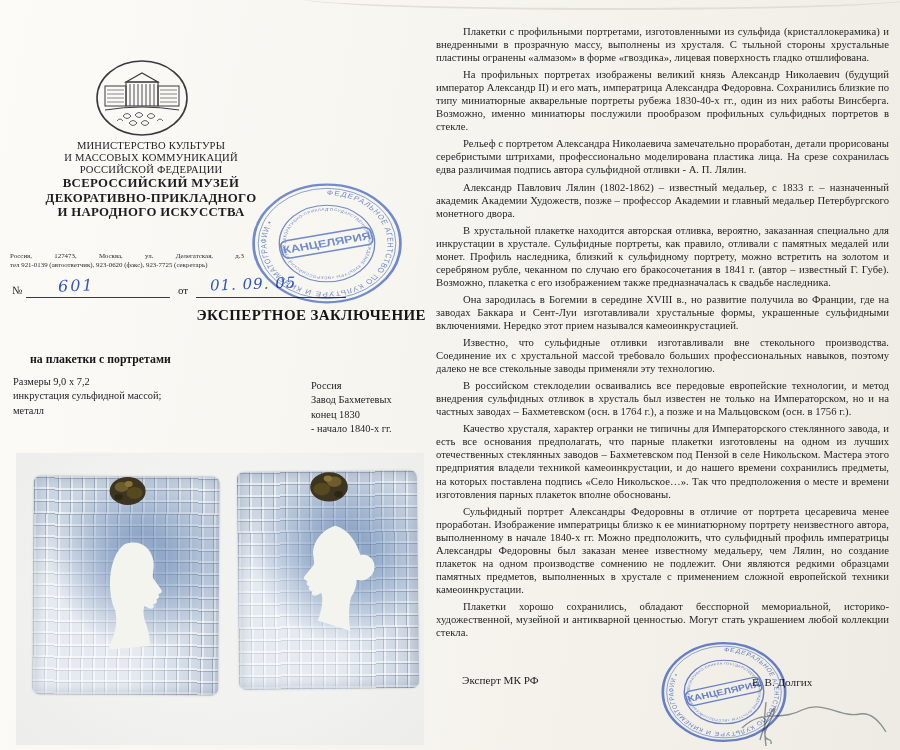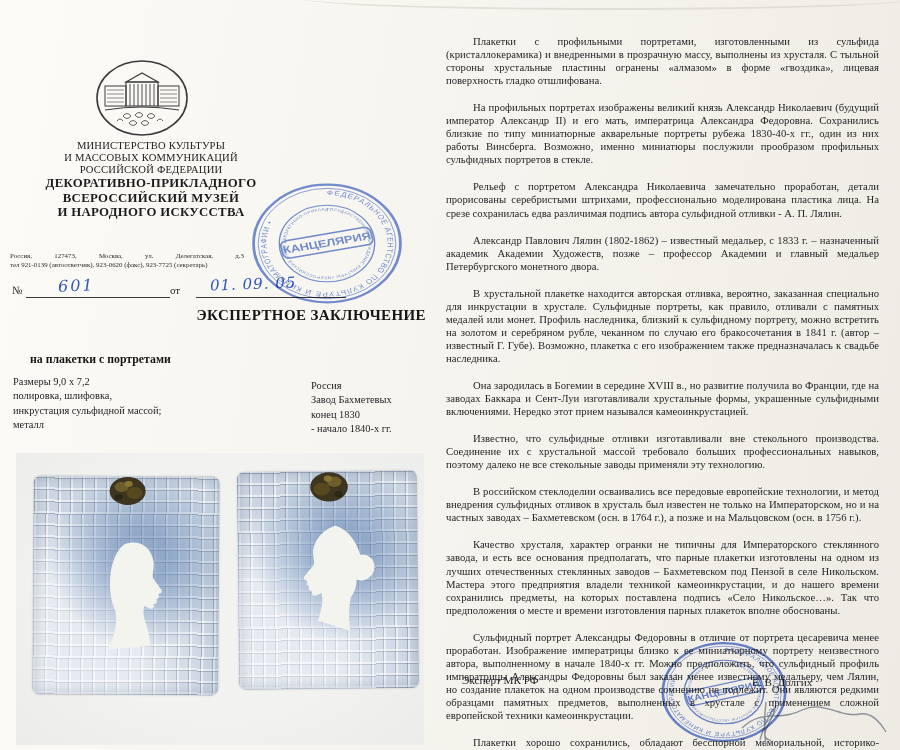--- a/index.html
+++ b/index.html
@@ -17,21 +17,21 @@
   .lh-block{left:18px;top:140px;width:266px;text-align:center;color:#1d1d1f;}
   .ministry-line{font-size:10.6px;line-height:12.1px;letter-spacing:.2px;}
   .museum-line{font-size:12.8px;line-height:14.6px;font-weight:bold;letter-spacing:.3px;}
   .addr{left:10px;top:252px;width:234px;color:#2c2c2e;}
   .addr-l1{font-size:6.9px;line-height:8.5px;text-align:justify;text-align-last:justify;}
   .addr-l2{font-size:6.9px;line-height:8.5px;}
   .num-row{left:10px;top:278px;width:340px;height:22px;font-size:11px;color:#222;}
   .num-sign{position:absolute;left:2px;top:6px;}
   .rule1{position:absolute;left:16px;top:19px;width:144px;border-bottom:1.2px solid #3a3a3a;}
   .rule2{position:absolute;left:186px;top:19px;width:150px;border-bottom:1.2px solid #3a3a3a;}
-  .ot-label{position:absolute;left:160px;top:6px;}
+  .ot-label{position:absolute;left:168px;top:6px;}
   .hand{font-style:italic;color:#2f55c0;font-family:"DejaVu Serif",serif;}
   .num-val{position:absolute;left:48px;top:-2px;font-size:16px;transform:rotate(-2deg);letter-spacing:2px;}
   .date-val{position:absolute;left:200px;top:-3px;font-size:15px;transform:rotate(-2deg);letter-spacing:1px;}
   .doc-title{left:30px;top:307px;width:396px;text-align:right;font-size:15px;
              font-weight:bold;letter-spacing:.4px;color:#151515;}
   .doc-subtitle{left:30px;top:352px;width:396px;text-align:left;font-size:11.8px;
              font-weight:bold;color:#151515;}
   .specs{font-size:10.4px;line-height:14.4px;color:#242426;}
   .specs-left{left:13px;top:375px;width:190px;}
   .specs-right{left:311px;top:379px;width:120px;}
@@ -45,21 +45,21 @@
         radial-gradient(circle at 20% 80%, rgba(255,255,255,.5) 0 30%, rgba(255,255,255,0) 60%),
         repeating-linear-gradient(0deg, rgba(58,78,108,.30) 0 1px, rgba(255,255,255,.55) 1px 3px, rgba(0,0,0,0) 3px 12px),
         repeating-linear-gradient(90deg, rgba(58,78,108,.30) 0 1px, rgba(255,255,255,.55) 1px 3px, rgba(0,0,0,0) 3px 12px);
       box-shadow:inset 0 0 14px rgba(70,90,120,.35), 0 0 2px rgba(120,120,120,.3);}
   .plaque-left{left:33px;top:476px;width:186px;height:219px;transform:rotate(.4deg);}
   .plaque-right{left:238px;top:471px;width:180px;height:218px;transform:rotate(-.6deg);}
   .silhouette{position:absolute;}
   .finial{position:absolute;}
   
   .body-col{left:432px;top:21px;width:461px;color:#262628;}
-  .body-col p{margin:14px;text-indent:27px;text-align:justify;
+  .body-col p{margin:4px;text-indent:27px;text-align:justify;
               font-size:10.7px;line-height:13.05px;}
   
   .expert-role{left:462px;top:674px;font-size:11.2px;color:#242426;}
   .expert-name{left:752px;top:676px;font-size:11.2px;color:#242426;}
   .autograph{left:728px;top:688px;width:162px;height:62px;}
   .stamp{opacity:.82;mix-blend-mode:multiply;}
   .stamp-top{left:249px;top:181px;width:156px;height:125px;}
   .stamp-bottom{left:659px;top:640px;width:130px;height:104px;}
 </style>
 </head>
@@ -102,22 +102,22 @@
       <path d="M48,65 q4,-5 8,0 q-4,5 -8,0"></path>
         <path d="M24,63 q3,-4 6,0"></path>
         <path d="M64,63 q3,-4 6,0"></path>
     </g>
   </svg>
 
   <div class="abs lh-block">
     <div class="ministry-line">МИНИСТЕРСТВО КУЛЬТУРЫ</div>
     <div class="ministry-line">И МАССОВЫХ КОММУНИКАЦИЙ</div>
     <div class="ministry-line">РОССИЙСКОЙ ФЕДЕРАЦИИ</div>
+    <div class="museum-line">ВСЕРОССИЙСКИЙ МУЗЕЙ</div>
     <div class="museum-line">ДЕКОРАТИВНО-ПРИКЛАДНОГО</div>
-    <div class="museum-line">ВСЕРОССИЙСКИЙ МУЗЕЙ</div>
     <div class="museum-line">И НАРОДНОГО ИСКУССТВА</div>
   </div>
 
   <div class="abs addr">
     <div class="addr-l1">Россия, 127473, Москва, ул. Делегатская, д.3</div>
     <div class="addr-l2">тел 921-0139 (автоответчик), 923-0620 (факс), 923-7725 (секретарь)</div>
   </div>
 
   <div class="abs num-row">
     <span class="num-sign">№</span>
@@ -126,21 +126,20 @@
     <span class="ot-label">от</span>
     <span class="rule2"></span>
     <span class="hand date-val">01. 09. 05</span>
   </div>
 
   <div class="abs doc-title">ЭКСПЕРТНОЕ ЗАКЛЮЧЕНИЕ</div>
   <div class="abs doc-subtitle">на плакетки с портретами</div>
 
   <div class="abs specs specs-left">
     <div>Размеры 9,0 х 7,2</div>
-    <div>полировка, шлифовка,</div>
     <div>инкрустация сульфидной массой;</div>
     <div>металл</div>
   </div>
   <div class="abs specs specs-right">
     <div>Россия</div>
     <div>Завод Бахметевых</div>
     <div>конец 1830</div>
     <div>- начало 1840-х гг.</div>
   </div>
 

